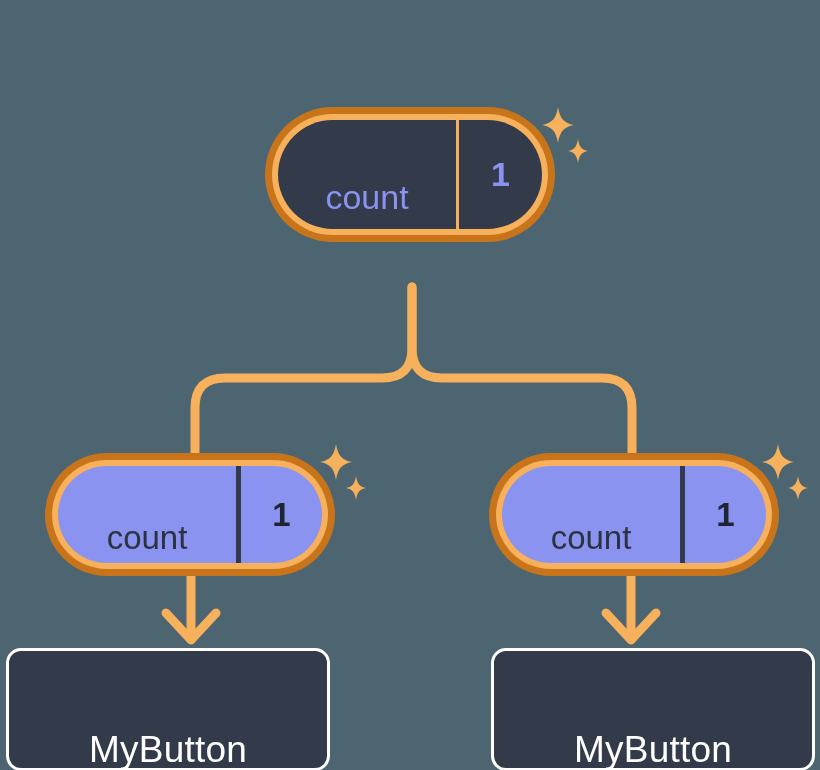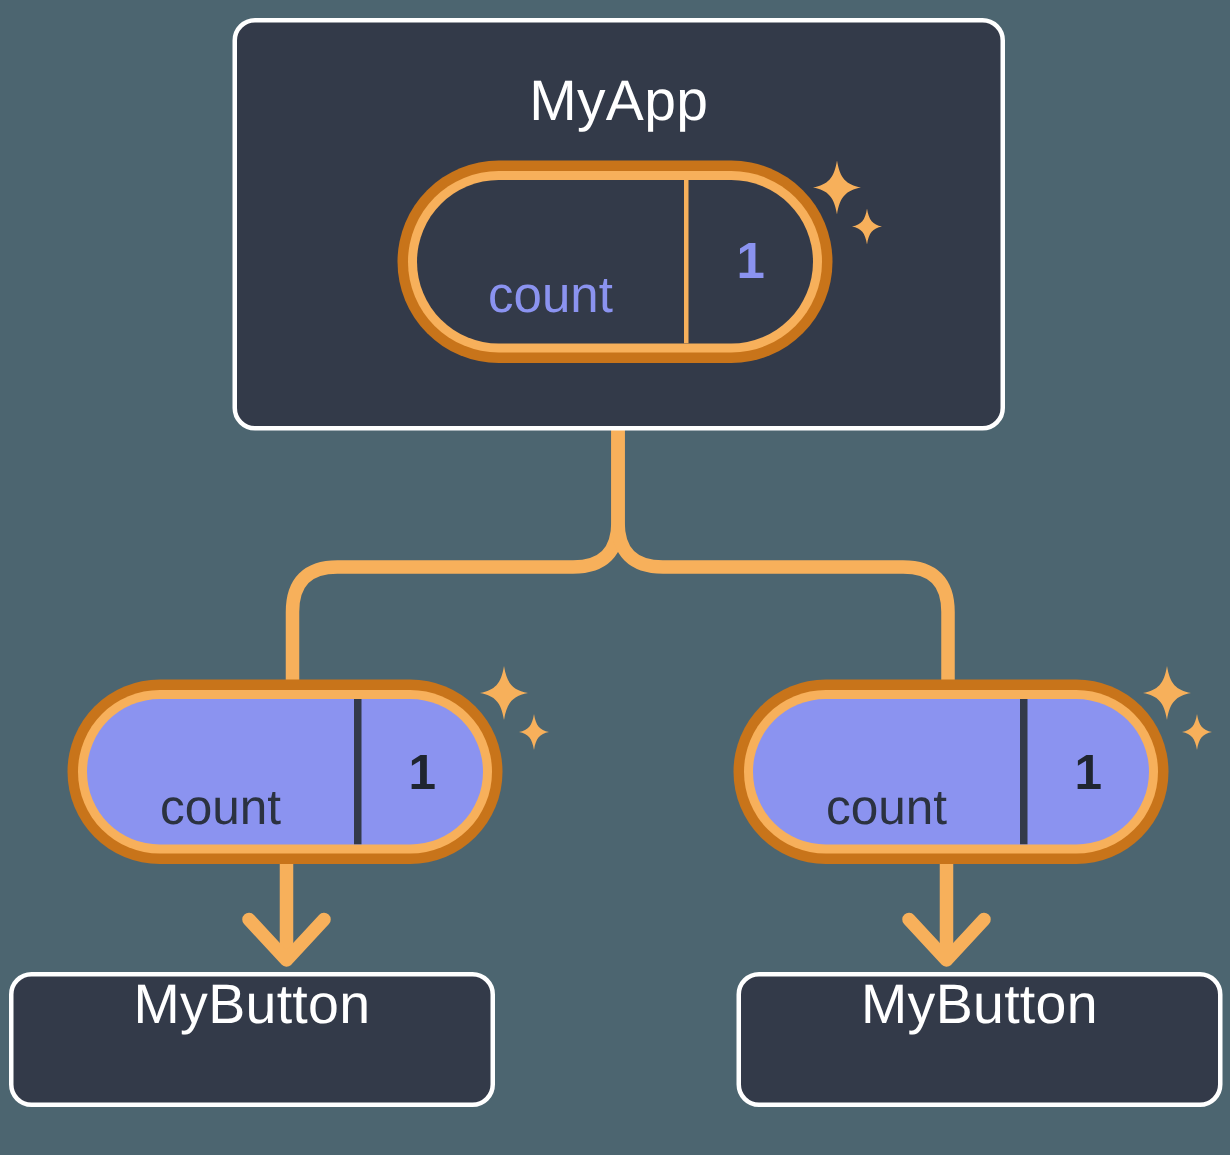--- a/index.html
+++ b/index.html
@@ -29,22 +29,22 @@
   }
   .card-title{
     color:#ffffff;
     font-size:38px;
     font-weight:400;
     letter-spacing:0.2px;
     margin-top:34px;
     line-height:1;
   }
   .leaf-card{
-    height:90px;
-    justify-content:flex-start;
+    height:123px;
+    justify-content:flex-end;
   }
   #card-btn-left{left:6px;top:648px;width:324px;}
   #card-btn-right{left:491px;top:648px;width:324px;}
   .leaf-title{
     color:#ffffff;
     font-size:37px;
     font-weight:400;
     line-height:1;
     letter-spacing:0.2px;
   }
@@ -121,23 +121,20 @@
     <path d="M412,287 L412,348 Q412,378 382,378 L225,378 Q195,378 195,408 L195,455" fill="none" stroke="#f7b05b" stroke-width="9" stroke-linecap="round" stroke-linejoin="round"></path>
     <path d="M412,287 L412,348 Q412,378 442,378 L602,378 Q632,378 632,408 L632,455" fill="none" stroke="#f7b05b" stroke-width="9" stroke-linecap="round" stroke-linejoin="round"></path>
 
     <line x1="191" y1="572" x2="191" y2="639" stroke="#f7b05b" stroke-width="9" stroke-linecap="round"></line>
     <polyline points="166,613 191,640 216,613" fill="none" stroke="#f7b05b" stroke-width="9" stroke-linecap="round" stroke-linejoin="round"></polyline>
 
     <line x1="631" y1="572" x2="631" y2="639" stroke="#f7b05b" stroke-width="9" stroke-linecap="round"></line>
     <polyline points="606,613 631,640 656,613" fill="none" stroke="#f7b05b" stroke-width="9" stroke-linecap="round" stroke-linejoin="round"></polyline>
   </svg>
 
-  <div class="card" id="card-myapp">
-    <div class="card-title">MyApp</div>
-  </div>
 
   <div class="pill-outer" id="pill-myapp">
     <div class="pill-mid">
       <div class="pill-inner">
         <div class="pill-name">count</div>
         <div class="pill-value">1</div>
       </div>
     </div>
   </div>
 

